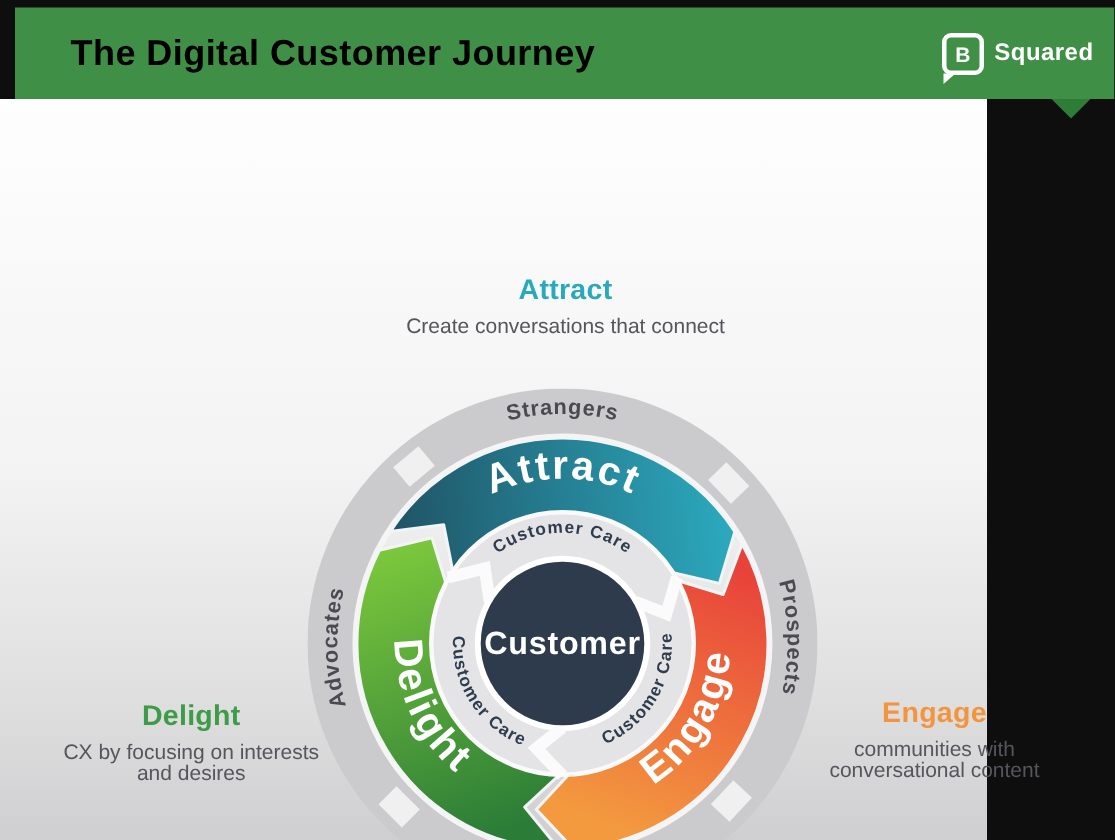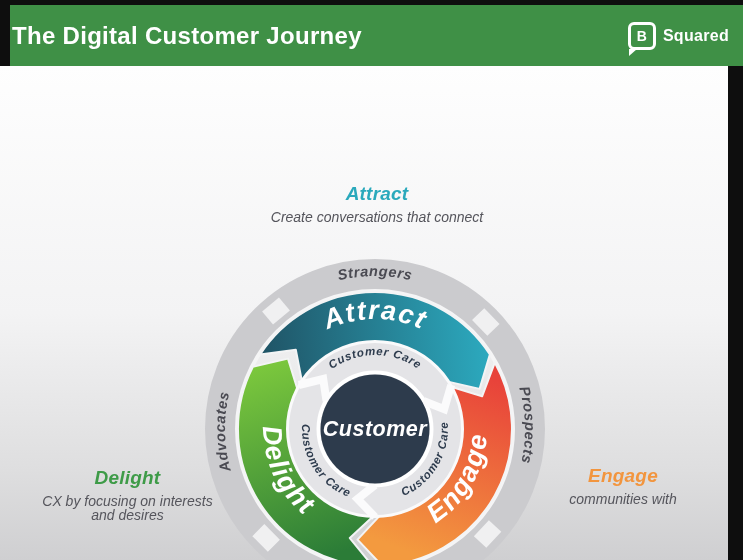--- a/index.html
+++ b/index.html
@@ -2,31 +2,30 @@
 <html><head>
 <meta charset="utf-8">
 <style>
   html,body{margin:0;padding:0;}
   body{
     width:743px;height:560px;position:relative;overflow:hidden;
     background:#0e0e0e;
     font-family:"Liberation Sans", sans-serif;
   }
   .content{
-    position:absolute;left:0;top:66px;width:728px;height:494px;
+    position:absolute;left:0;top:66px;width:658px;height:494px;
     background:linear-gradient(180deg,#fefefe 0%,#f3f3f4 50%,#dededf 82%,#cfcfd1 100%);
-    font-style:italic;
   }
   .header{
     position:absolute;left:10px;top:5px;right:0;height:61px;
     background:#3f9046;display:flex;align-items:center;
   }
   .header .title{
-    color:#ffffff;font-size:24px;font-weight:600;letter-spacing:.3px;
-    padding-left:2px;white-space:nowrap;
+    color:#000000;font-size:24px;font-weight:600;letter-spacing:.3px;
+    padding-left:2px;white-space:nowrap;margin-left:35px;
   }
   .brand{position:absolute;right:14px;top:0;height:61px;display:flex;align-items:center;gap:7px;}
   .b-badge{
     position:relative;width:22px;height:22px;border:3px solid #ffffff;border-radius:6px;
     display:flex;align-items:center;justify-content:center;
     color:#ffffff;font-weight:700;font-size:14px;
   }
   .b-badge::after{
     content:"";position:absolute;left:-2px;bottom:-9px;width:0;height:0;
     border-top:7px solid #ffffff;border-right:8px solid transparent;
@@ -75,20 +74,21 @@
 
   <div class="txtblock delight-block">
     <h3>Delight</h3>
     <div class="line">CX by focusing on interests</div>
     <div class="line">and desires</div>
   </div>
 
   <div class="txtblock engage-block">
     <h3>Engage</h3>
     <div class="line">communities with</div>
+    <div class="line">conversational content</div>
   </div>
 
   <svg class="wheel" width="340" height="340" viewBox="-170 -170 340 340">
     <defs>
       <linearGradient id="gradAttract" gradientUnits="userSpaceOnUse" x1="-120" y1="-40" x2="120" y2="-60">
         <stop offset="0" stop-color="#1f5062"></stop>
         <stop offset="1" stop-color="#2cabc0"></stop>
       </linearGradient>
       <linearGradient id="gradEngage" gradientUnits="userSpaceOnUse" x1="95" y1="-60" x2="25" y2="120">
         <stop offset="0" stop-color="#e8423a"></stop>

